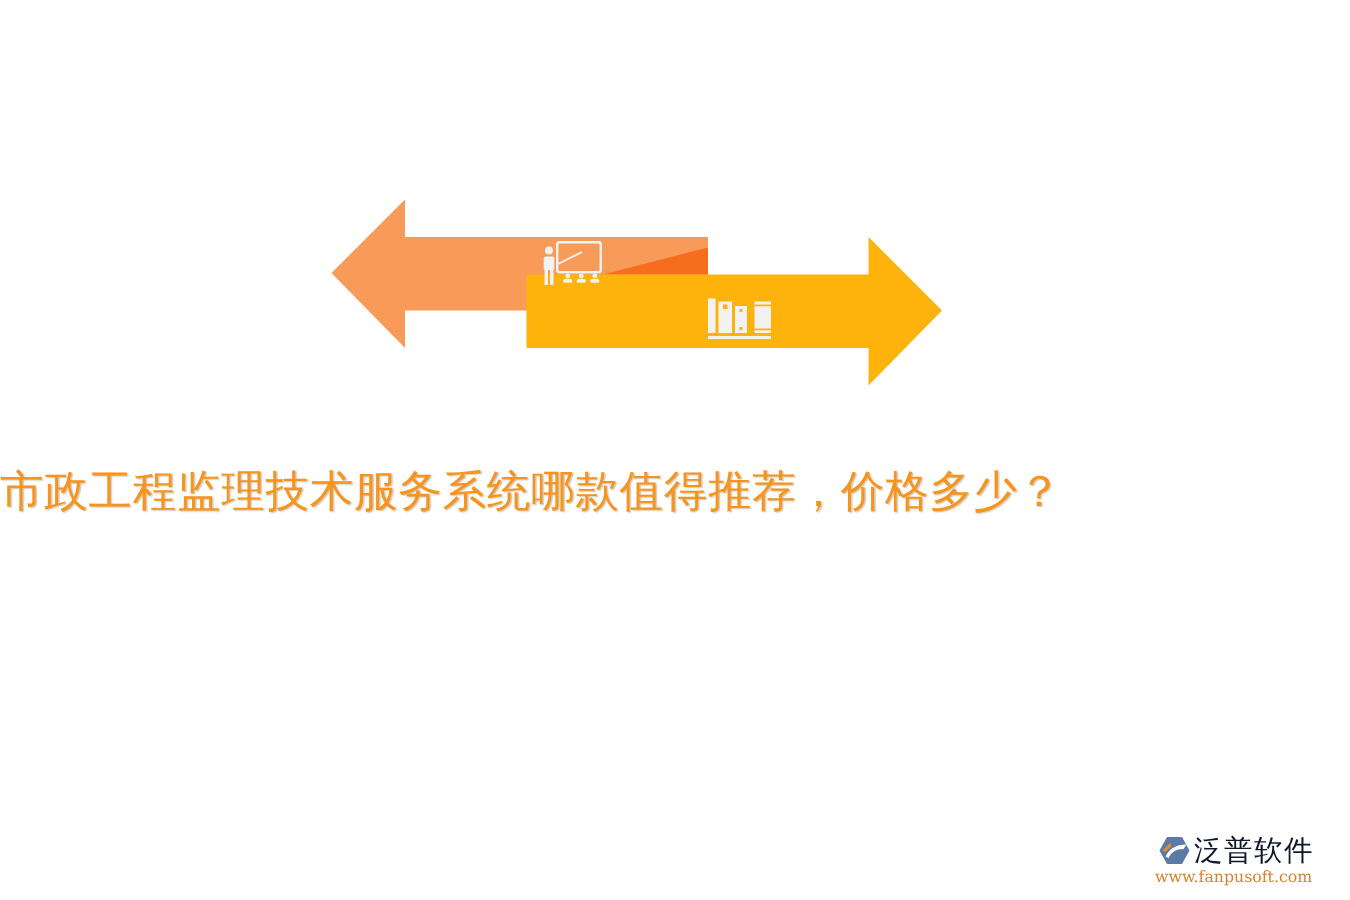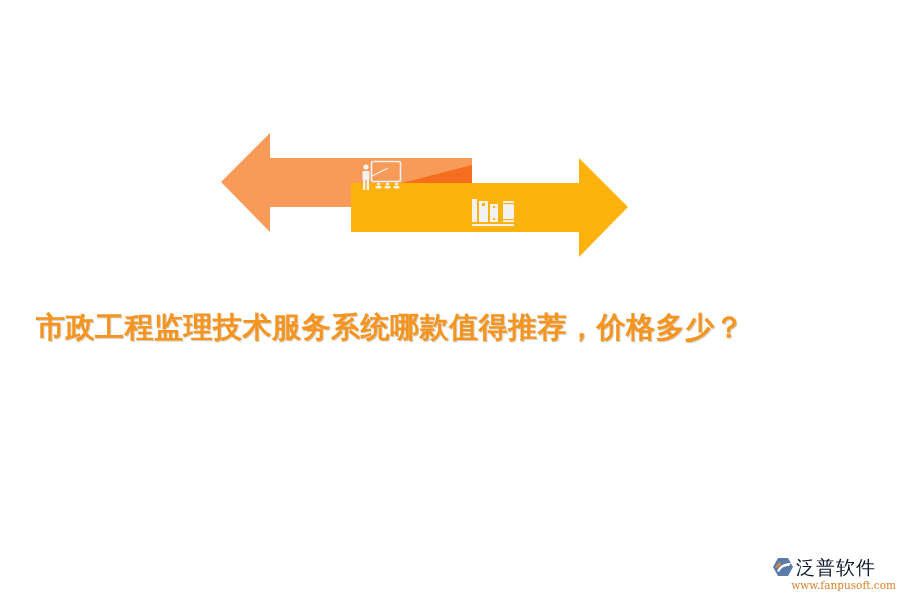--- a/index.html
+++ b/index.html
@@ -19,23 +19,22 @@
       left: 0;
       top: 0;
       width: 900px;
       height: 600px;
     }
     .headline {
       position: absolute;
       left: 0;
       top: 305px;
       width: 780px;
-      text-align: center;
       font-family: "DejaVu Serif", serif;
-      font-weight: bold;
+      font-weight: normal;
       font-size: 29px;
       letter-spacing: 0.5px;
       line-height: 44px;
       text-shadow: 1px 1px 1px rgba(120, 90, 40, 0.35);
       white-space: nowrap;
     }
     .logo {
       position: absolute;
       left: 770px;
       top: 554px;
@@ -57,21 +56,21 @@
       font-size: 19px;
       line-height: 26px;
       letter-spacing: 1px;
       white-space: nowrap;
     }
     .logo-url {
       position: absolute;
       left: 0;
       top: 24px;
       width: 126px;
-      text-align: right;
+      text-align: left;
       font-family: "DejaVu Serif", serif;
       font-size: 10.5px;
       line-height: 14px;
       white-space: nowrap;
     }
   </style>
 </head>
 <body>
 
 <svg class="graphic" viewBox="0 0 900 600" xmlns="http://www.w3.org/2000/svg">

